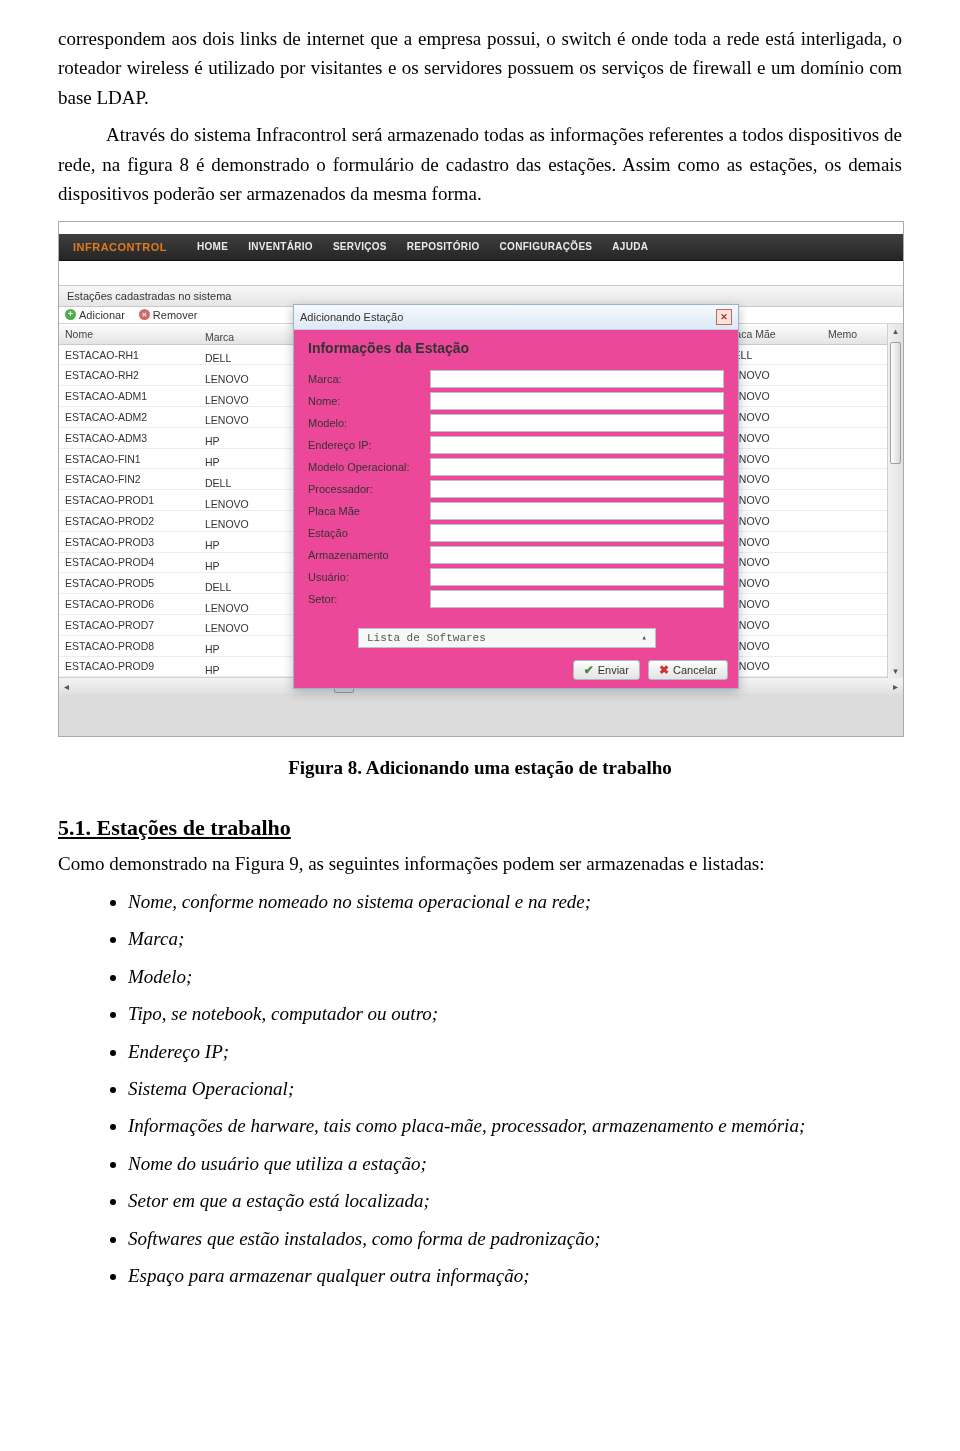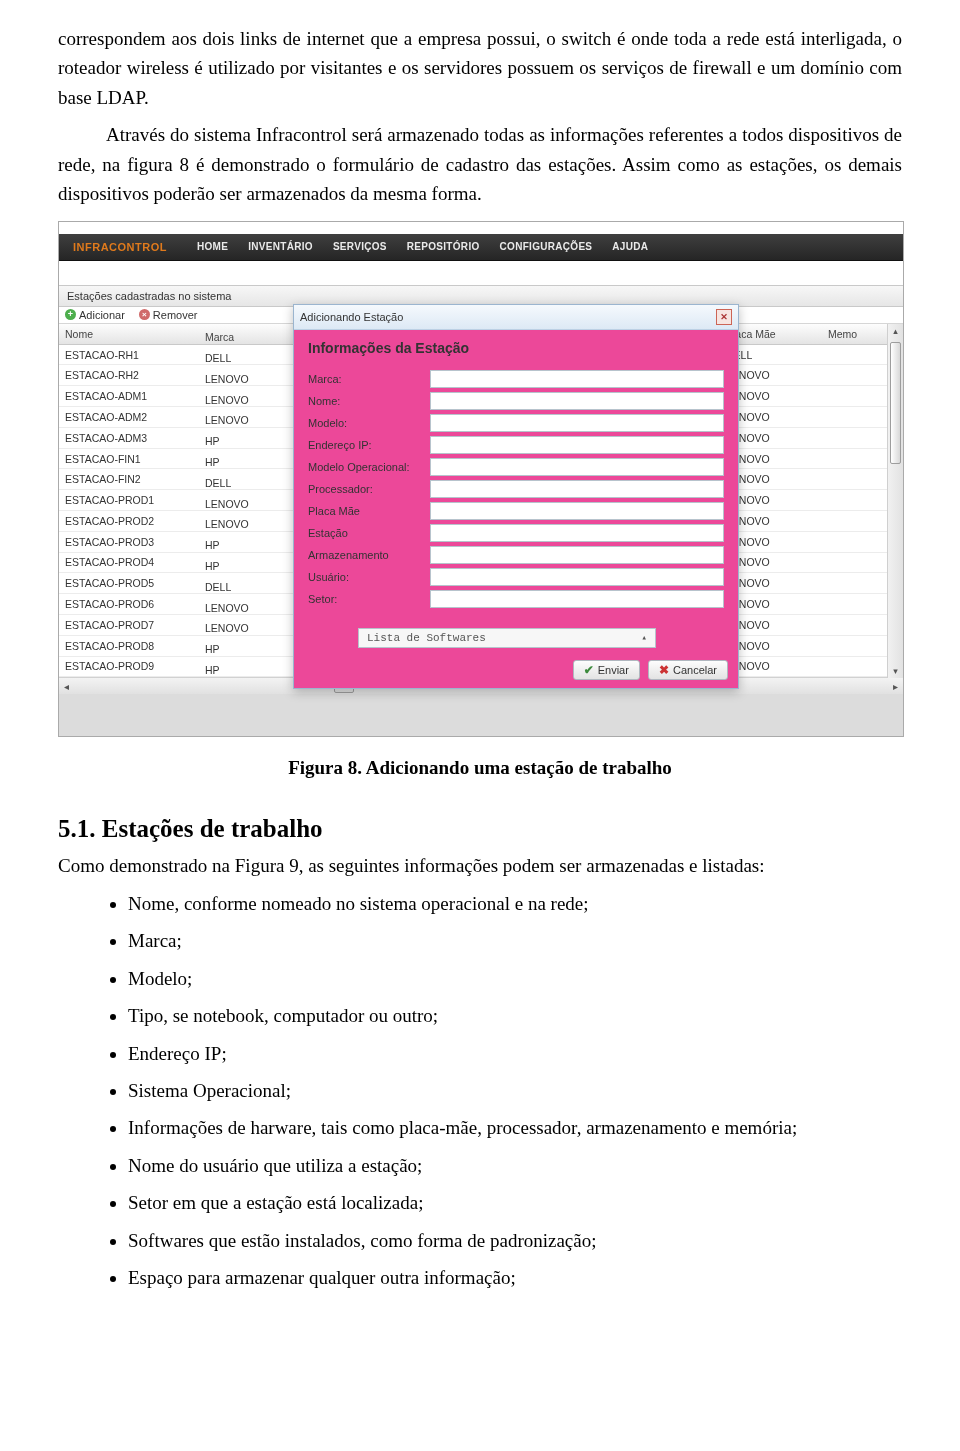--- a/index.html
+++ b/index.html
@@ -20,30 +20,32 @@
   }
   .indent { text-indent: 48px; }
   .caption {
     text-align: center;
     font-weight: bold;
     margin: 20px 0 36px 0;
   }
   .h2 {
     font-weight: bold;
     margin: 0 0 8px 0;
-    font-size: 25px;
+    font-size: 22px;
+    text-decoration: underline;
   }
   ul.list {
     margin: 0 0 6px 0;
     padding-left: 70px;
   }
   ul.list li {
     margin: 8px 0;
     text-align: justify;
     line-height: 1.55;
+    font-style: italic;
   }
 
   
   .screenshot {
     width: 844px;
     margin: 12px 0 0 0;
     font-family: Arial, Helvetica, sans-serif;
     font-size: 11px;
     color: #333;
     border: 1px solid #aaa;

